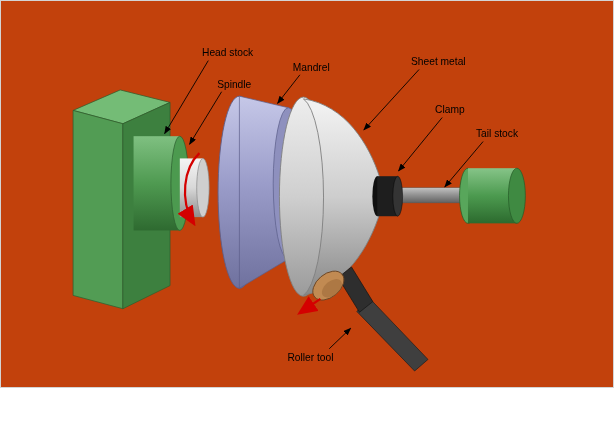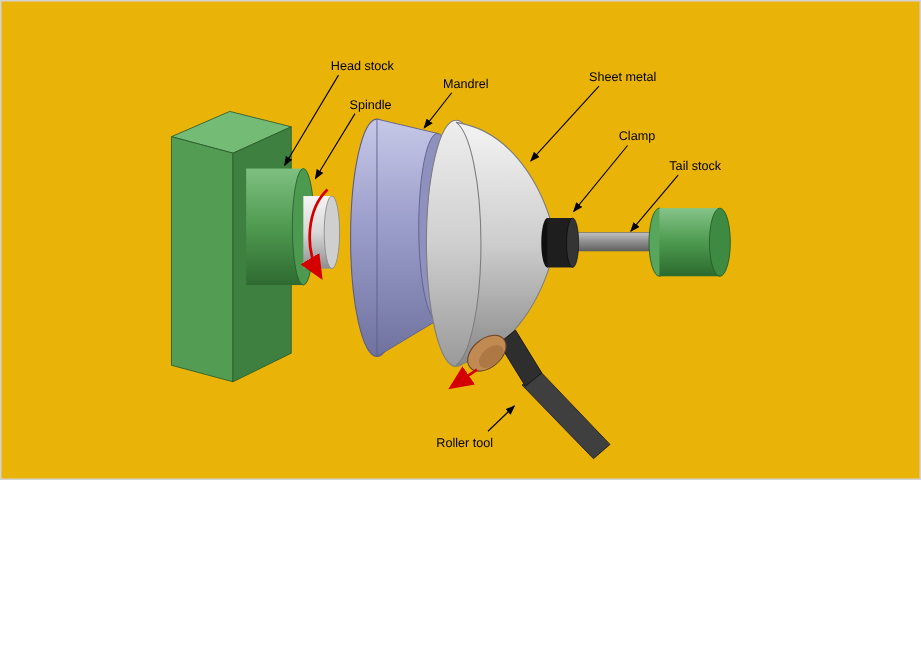--- a/index.html
+++ b/index.html
@@ -1,21 +1,21 @@
 <!DOCTYPE html>
 <html><head>
 <meta charset="utf-8">
 <style>
   html,body{margin:0;padding:0;background:#ffffff;}
   .frame{
     position:relative;
-    width:614px;height:320px;
+    width:614px;height:388px;
     box-sizing:border-box;
     border:1px solid #d4d4d4;
-    background:#eab308;
+    background:#c2410c;
     overflow:hidden;
     text-decoration:underline;
   }
   svg{display:block;width:100%;height:100%;}
   text{
     font-family:"Liberation Sans", sans-serif;
     font-size:11.5px;
     fill:#000000;
   }
 </style>

